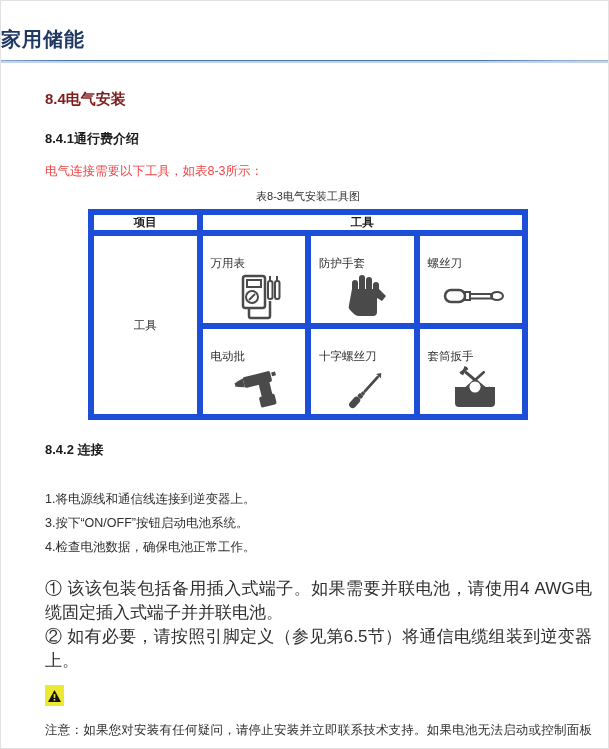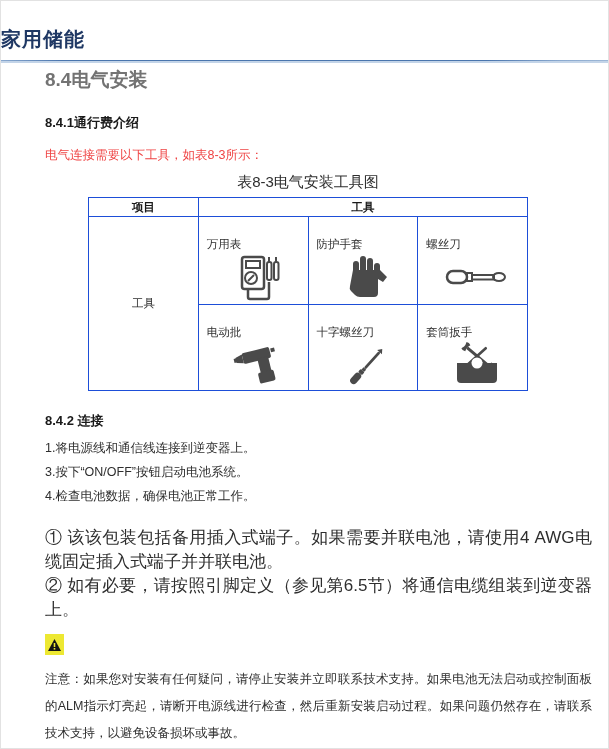--- a/index.html
+++ b/index.html
@@ -19,47 +19,47 @@
     color:#1f3864;
     letter-spacing:1px;
   }
   .header-rule {
     margin-top:7px;
     height:3px;
     background:linear-gradient(90deg,#8aa9cf 0%, #4a75ad 10%, #4a75ad 80%, #8aa9cf 92%, #9db7d6 100%);
     border-bottom:2px solid #c3d4e8;
   }
   .content { padding:0 16px 0 44px; }
-  .h-main { font-size:19px; font-weight:bold; color:#737373; margin-top:4px; }
+  .h-main { font-size:15px; font-weight:bold; color:#7f1d1d; margin-top:27px; }
   .h-sub  { font-size:13px; font-weight:bold; color:#1a1a1a; margin-top:21px; }
   .body-text { font-size:12.5px; color:#ef4444; margin-top:13px; line-height:20px; }
   .table-caption {
     width:440px; margin-left:43px; margin-top:8px;
-    text-align:center; font-size:15px; color:#2e2e2e;
+    text-align:center; font-size:11px; color:#2e2e2e;
   }
   table.tools-table {
     border-collapse:collapse;
     margin-left:43px; margin-top:5px;
     table-layout:fixed; width:440px;
   }
-  table.tools-table td { border:1px solid #1d4ed8; }
+  table.tools-table td { border:6px solid #1d4ed8; }
   td.th-cell {
     height:19px; text-align:center; vertical-align:middle;
     font-size:11.5px; font-weight:bold; color:#1a1a1a;
   }
   td.row-label-cell {
     text-align:center; vertical-align:middle;
     font-size:11.5px; color:#2e2e2e; width:110px;
   }
   td.tool-cell { vertical-align:top; padding:20px 0 2px 8px; width:110px; }
   tr.tool-row-1 td { height:72px; }
   tr.tool-row-2 td { height:67px; }
   .tool-label { font-size:11.5px; color:#2e2e2e; }
   .tool-icon { display:flex; justify-content:center; margin-top:2px; }
-  .steps { margin-top:6px; }
+  .steps { margin-top:28px; }
   .step {
     font-size:12.5px; line-height:24px; color:#2e2e2e;
     padding-left:12px; text-indent:-12px;
     text-align:justify;
   }
   .comments { margin-top:18px; }
   .comment-title { font-size:12.5px; line-height:24px; }
   .comment-line { font-size:17px; line-height:24px; text-align:justify; }
   .warn-icon-box {
     margin-top:12px;

